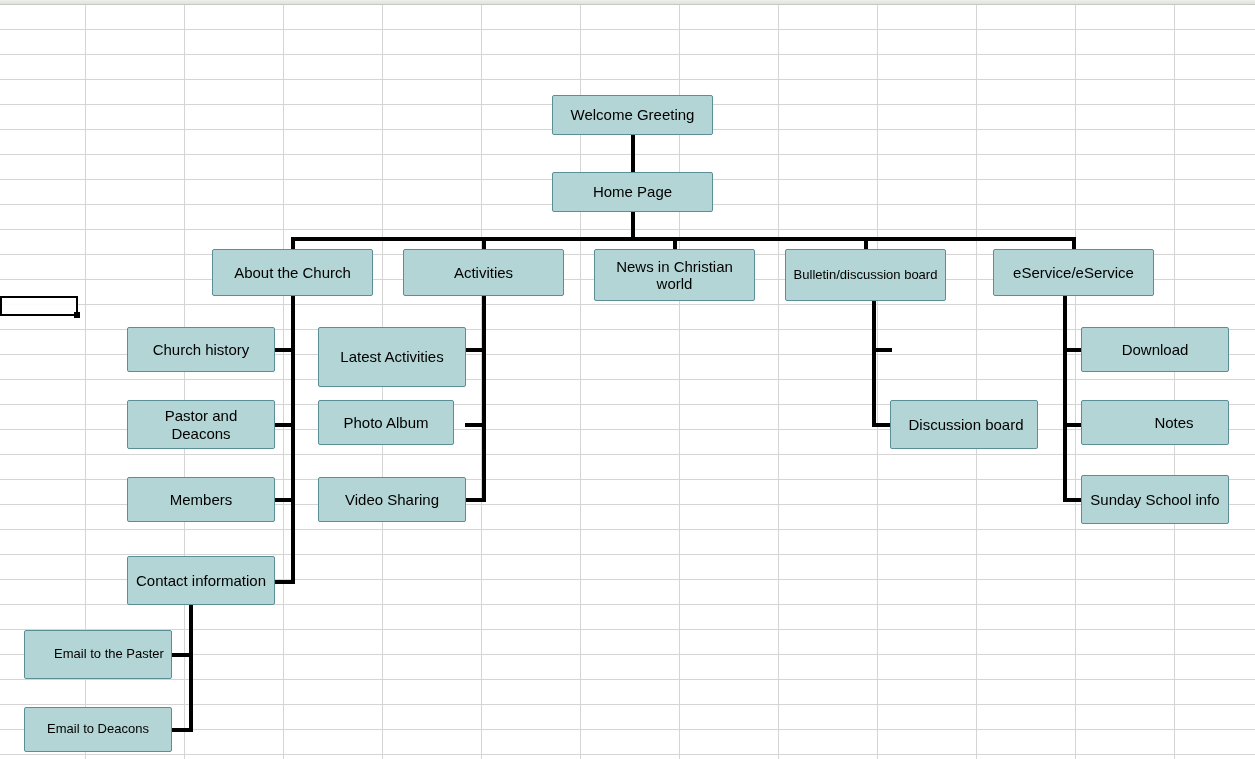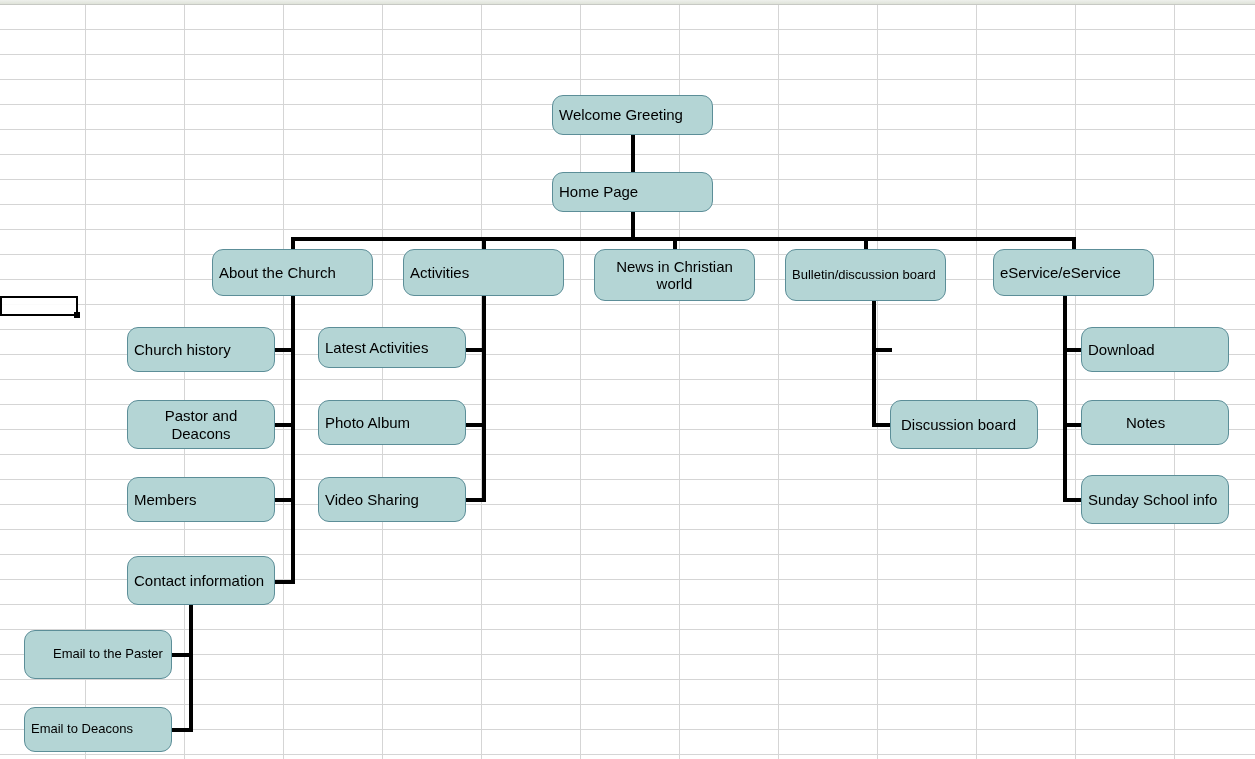--- a/index.html
+++ b/index.html
@@ -42,23 +42,24 @@
   .sel::after{
     content:"";
     position:absolute;
     right:-4px;bottom:-4px;
     width:6px;height:6px;background:#000;
   }
   .node{
     position:absolute;
     background:#b4d5d5;
     border:1.5px solid #5c8e98;
-    border-radius:11px;
+    border-radius:2px;
     display:flex;
     align-items:center;
+    justify-content:center;
     text-align:center;
     box-sizing:border-box;
     padding:2px 6px;
     line-height:1.15;
   }
   .small{font-size:13px;}
   .conn{
     position:absolute;
     background:#000;
   }
@@ -144,24 +145,24 @@
       <span>Contact information</span>
     </div>
 
   <div class="node small" style="left:24px;top:630px;width:148px;height:49px;padding-left:28px;">
       <span>Email to the Paster</span>
     </div>
   <div class="node small" style="left:24px;top:707px;width:148px;height:45px;">
       <span>Email to Deacons</span>
     </div>
 
-  <div class="node" style="left:318px;top:327px;width:148px;height:41px;">
+  <div class="node" style="left:318px;top:327px;width:148px;height:60px;">
       <span>Latest Activities</span>
     </div>
-  <div class="node" style="left:318px;top:400px;width:148px;height:45px;">
+  <div class="node" style="left:318px;top:400px;width:136px;height:45px;">
       <span>Photo Album</span>
     </div>
   <div class="node" style="left:318px;top:477px;width:148px;height:45px;">
       <span>Video Sharing</span>
     </div>
 
   <div class="node" style="left:890px;top:400px;width:148px;height:49px;padding-left:10px;">
       <span>Discussion board</span>
     </div>
 

